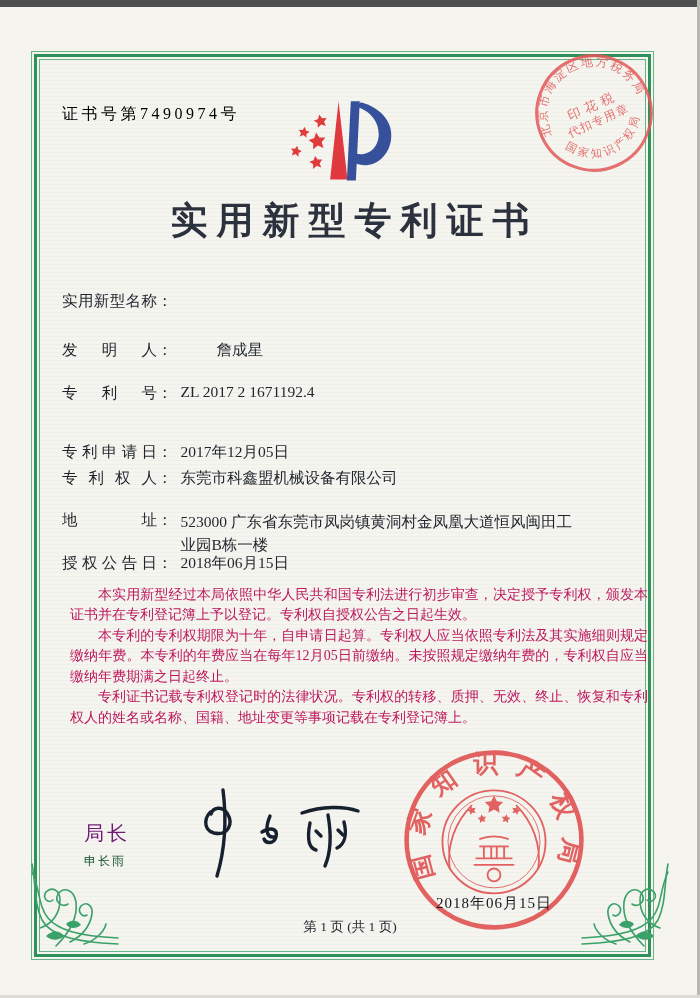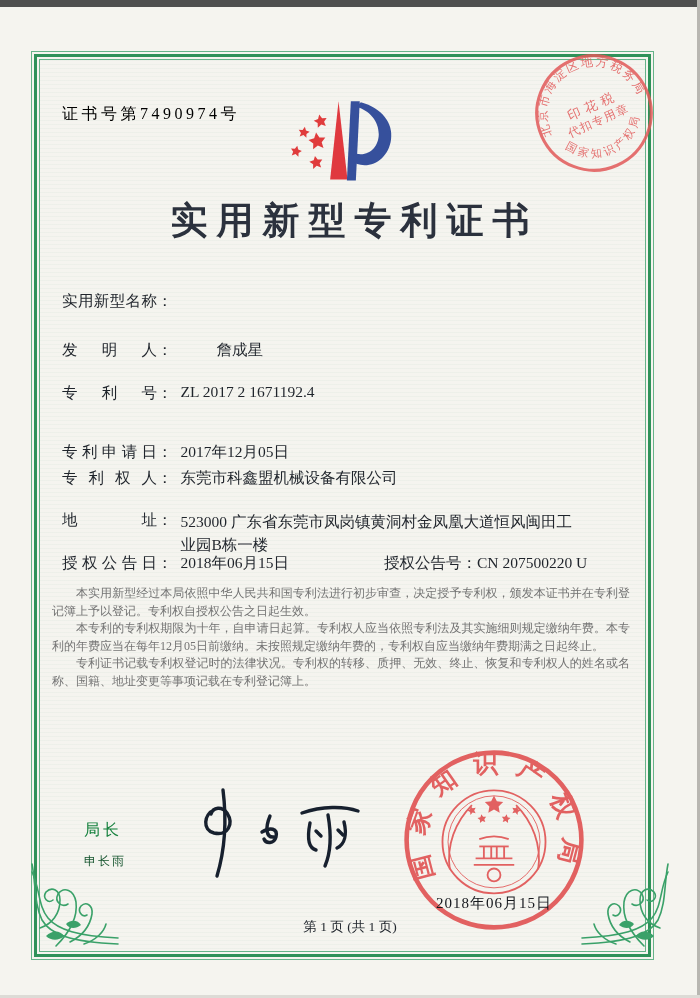--- a/index.html
+++ b/index.html
@@ -30,24 +30,24 @@
     font-size:37px;font-weight:bold;letter-spacing:9px;padding-left:9px;box-sizing:border-box;color:#2b313d;}
 
   .fields{position:absolute;left:62px;top:291px;width:578px;font-size:15.5px;color:#1f242b;}
   .frow{position:absolute;left:0;display:flex;align-items:flex-start;white-space:nowrap;}
   .frow .flabel-text{display:inline-block;width:95px;text-align:justify;text-align-last:justify;}
   .frow .fvalue{margin-left:8px;}
   .frow.wrap{white-space:normal;}
   .addr-val{display:inline-block;width:402px;vertical-align:top;line-height:1.5;white-space:normal;}
   .grant-no{position:absolute;left:322px;top:0;white-space:nowrap;}
 
-  .paras{position:absolute;left:52px;top:585px;width:578px;font-size:12px;line-height:1.46;text-align:justify;color:#737373;}
+  .paras{position:absolute;left:70px;top:585px;width:578px;font-size:14px;line-height:1.46;text-align:justify;color:#be185d;}
   .paras p{margin:0;text-indent:2em;}
 
-  .sig-title{position:absolute;left:84px;top:820px;font-size:16px;letter-spacing:3px;color:#15803d;}
+  .sig-title{position:absolute;left:84px;top:820px;font-size:20px;letter-spacing:3px;color:#701a75;}
   .sig-name{position:absolute;left:84px;top:853px;font-size:12px;letter-spacing:2px;color:#14532d;}
   .sig-hand{position:absolute;left:186px;top:786px;}
 
   .seal{position:absolute;left:402px;top:748px;z-index:3;opacity:0.9;}
   .seal-date{position:absolute;left:402px;top:894px;width:184px;text-align:center;
     font-size:15px;letter-spacing:1px;color:#15181d;z-index:4;}
 
   .tax-stamp{position:absolute;left:531px;top:50px;z-index:3;opacity:0.85;}
 
   .footer{position:absolute;left:0;top:918px;width:700px;text-align:center;font-size:13.5px;color:#23282f;}
@@ -138,23 +138,20 @@
     <span class="flabel"><span class="flabel-text">专利权人</span><span>：</span></span>
     <span class="fvalue">东莞市科鑫盟机械设备有限公司</span>
   </div>
   <div class="frow wrap" style="top:219px;">
     <span class="flabel"><span class="flabel-text">地址</span><span>：</span></span>
     <span class="fvalue addr-val">523000 广东省东莞市凤岗镇黄洞村金凤凰大道恒风闽田工业园B栋一楼</span>
   </div>
   <div class="frow" style="top:262px;">
     <span class="flabel"><span class="flabel-text">授权公告日</span><span>：</span></span>
     <span class="fvalue">2018年06月15日</span>
-    <span class="grant-no">
-      <span>授权公告号</span><span>：</span><span>CN 207500220 U</span>
-    </span>
   </div>
 </div>
 
 <div class="paras">
   <p>本实用新型经过本局依照中华人民共和国专利法进行初步审查，决定授予专利权，颁发本证书并在专利登记簿上予以登记。专利权自授权公告之日起生效。</p>
   <p>本专利的专利权期限为十年，自申请日起算。专利权人应当依照专利法及其实施细则规定缴纳年费。本专利的年费应当在每年12月05日前缴纳。未按照规定缴纳年费的，专利权自应当缴纳年费期满之日起终止。</p>
   <p>专利证书记载专利权登记时的法律状况。专利权的转移、质押、无效、终止、恢复和专利权人的姓名或名称、国籍、地址变更等事项记载在专利登记簿上。</p>
 </div>
 
 <div class="sig-title">局长</div>

